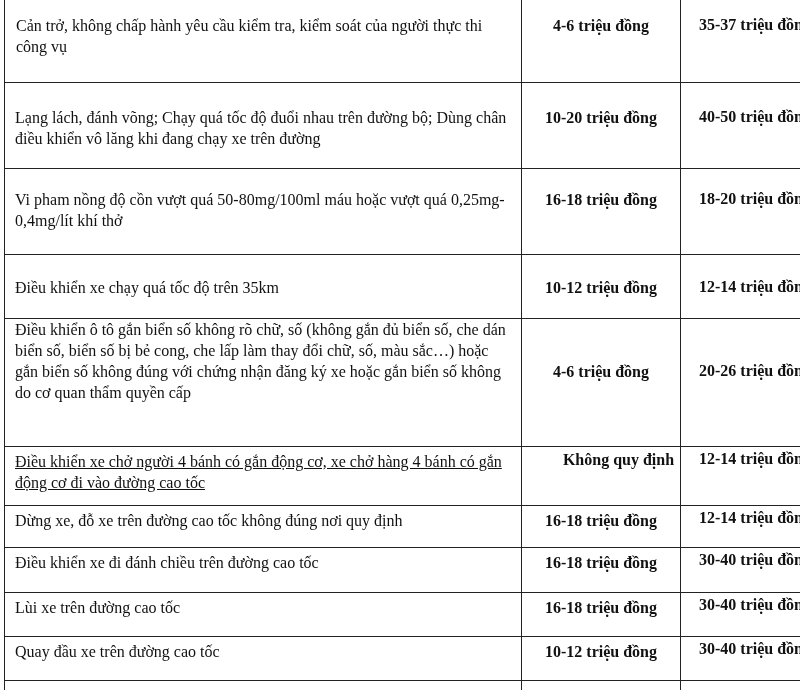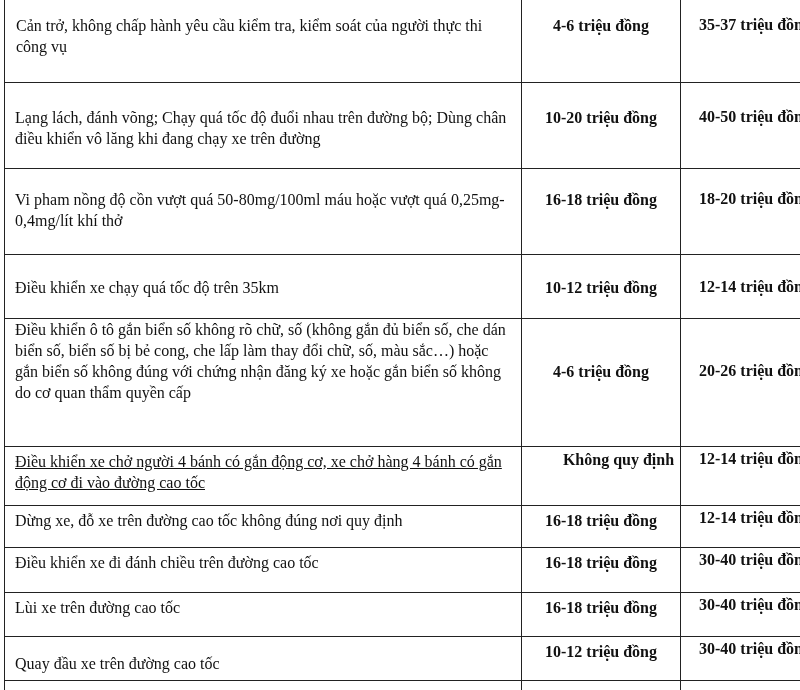--- a/index.html
+++ b/index.html
@@ -124,21 +124,21 @@
           <span class="cell">Lùi xe trên đường cao tốc</span>
         </td>
       <td class="c2" style="padding-top:4px;">
           <span class="cell">16-18 triệu đồng</span>
         </td>
       <td class="c3" style="padding-top:2px;">
           <span class="cell">30-40 triệu đồng</span>
         </td>
     </tr>
     <tr style="height:44px;">
-      <td class="c1" style="padding-top:16px;">
+      <td class="c1" style="padding-top:4px;">
           <span class="cell">Quay đầu xe trên đường cao tốc</span>
         </td>
       <td class="c2" style="padding-top:4px;">
           <span class="cell">10-12 triệu đồng</span>
         </td>
       <td class="c3" style="padding-top:2px;">
           <span class="cell">30-40 triệu đồng</span>
         </td>
     </tr>
     <tr style="height:20px;">

